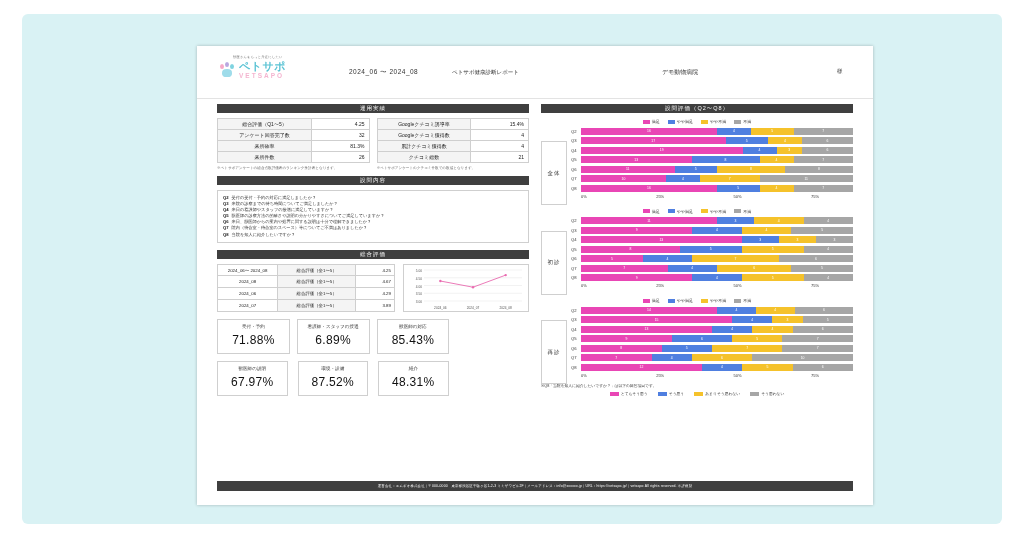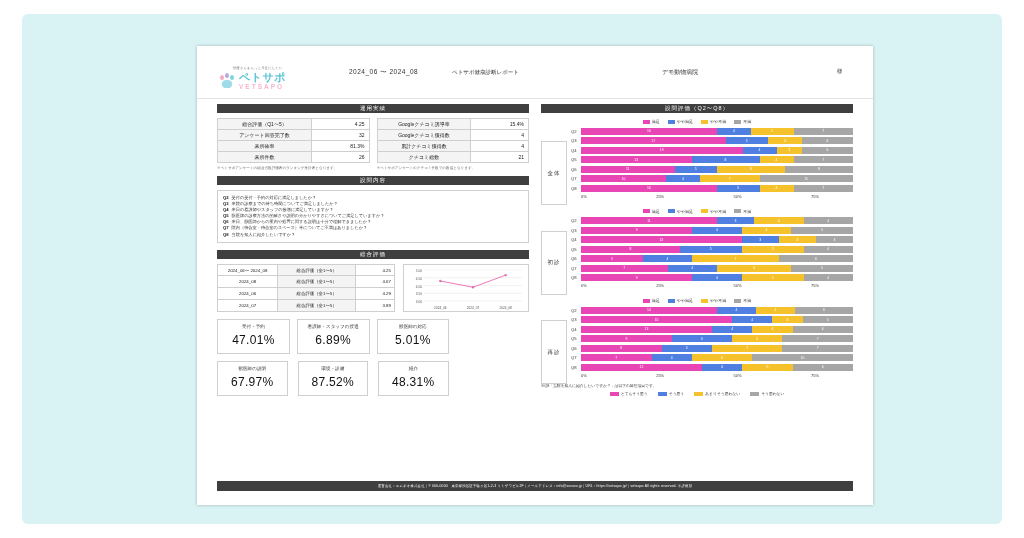--- a/index.html
+++ b/index.html
@@ -12,21 +12,21 @@
   .frame {
     position:absolute; left:22px; top:14px; width:980px; height:510px;
     background:#d9f2f4; border-radius:6px;
   }
   .page {
     position:absolute; left:175px; top:32px; width:676px; height:459px;
     background:#ffffff; box-shadow:0 0 3px rgba(0,0,0,.25);
   }
   
   .hdr { position:absolute; left:0; top:0; width:676px; height:52px; }
-  .logo-wrap { position:absolute; left:22px; top:20px; width:120px; }
+  .logo-wrap { position:absolute; left:22px; top:9px; width:120px; }
   .logo-cap { font-size:3.2px; color:#6c6c6c; letter-spacing:.3px; margin-left:14px;}
   .logo-row { display:flex; align-items:center; gap:3px; margin-top:2px;}
   .paw { width:17px; height:17px; position:relative; }
   .paw span { position:absolute; background:#7fd3e0; border-radius:50%; }
   .paw .p1{width:4px;height:5px;left:1px;top:2px;background:#f6a9c8;}
   .paw .p2{width:4px;height:5px;left:6px;top:0px;background:#b9a7e0;}
   .paw .p3{width:4px;height:5px;left:11px;top:2px;background:#7fd3e0;}
   .paw .p4{width:10px;height:8px;left:3px;top:7px;border-radius:45%;background:#9fdcea;}
   .logo-txt { line-height:1; }
   .logo-jp { font-size:11px; font-weight:bold; color:#5bc3d4; letter-spacing:.5px;}
@@ -248,29 +248,29 @@
               <text x="36.33333333333333" y="44" font-size="3.2" text-anchor="middle" fill="#555">2024_06</text>
               <text x="69" y="44" font-size="3.2" text-anchor="middle" fill="#555">2024_07</text>
               <text x="101.66666666666667" y="44" font-size="3.2" text-anchor="middle" fill="#555">2024_08</text>
             </svg>
         </div>
       </div>
 
       <div class="kpi-grid">
         <div class="kpi">
           <div class="k-lab">受付・予約</div>
-          <div class="k-val">47.01%</div>
+          <div class="k-val">71.88%</div>
         </div>
         <div class="kpi">
           <div class="k-lab">看護師・スタッフの接遇</div>
           <div class="k-val">6.89%</div>
         </div>
         <div class="kpi">
           <div class="k-lab">獣医師の対応</div>
-          <div class="k-val">5.01%</div>
+          <div class="k-val">85.43%</div>
         </div>
       </div>
 
       <div class="kpi-grid2">
         <div class="kpi">
           <div class="k-lab">獣医師の説明</div>
           <div class="k-val">67.97%</div>
         </div>
         <div class="kpi">
           <div class="k-lab">環境・設備</div>

